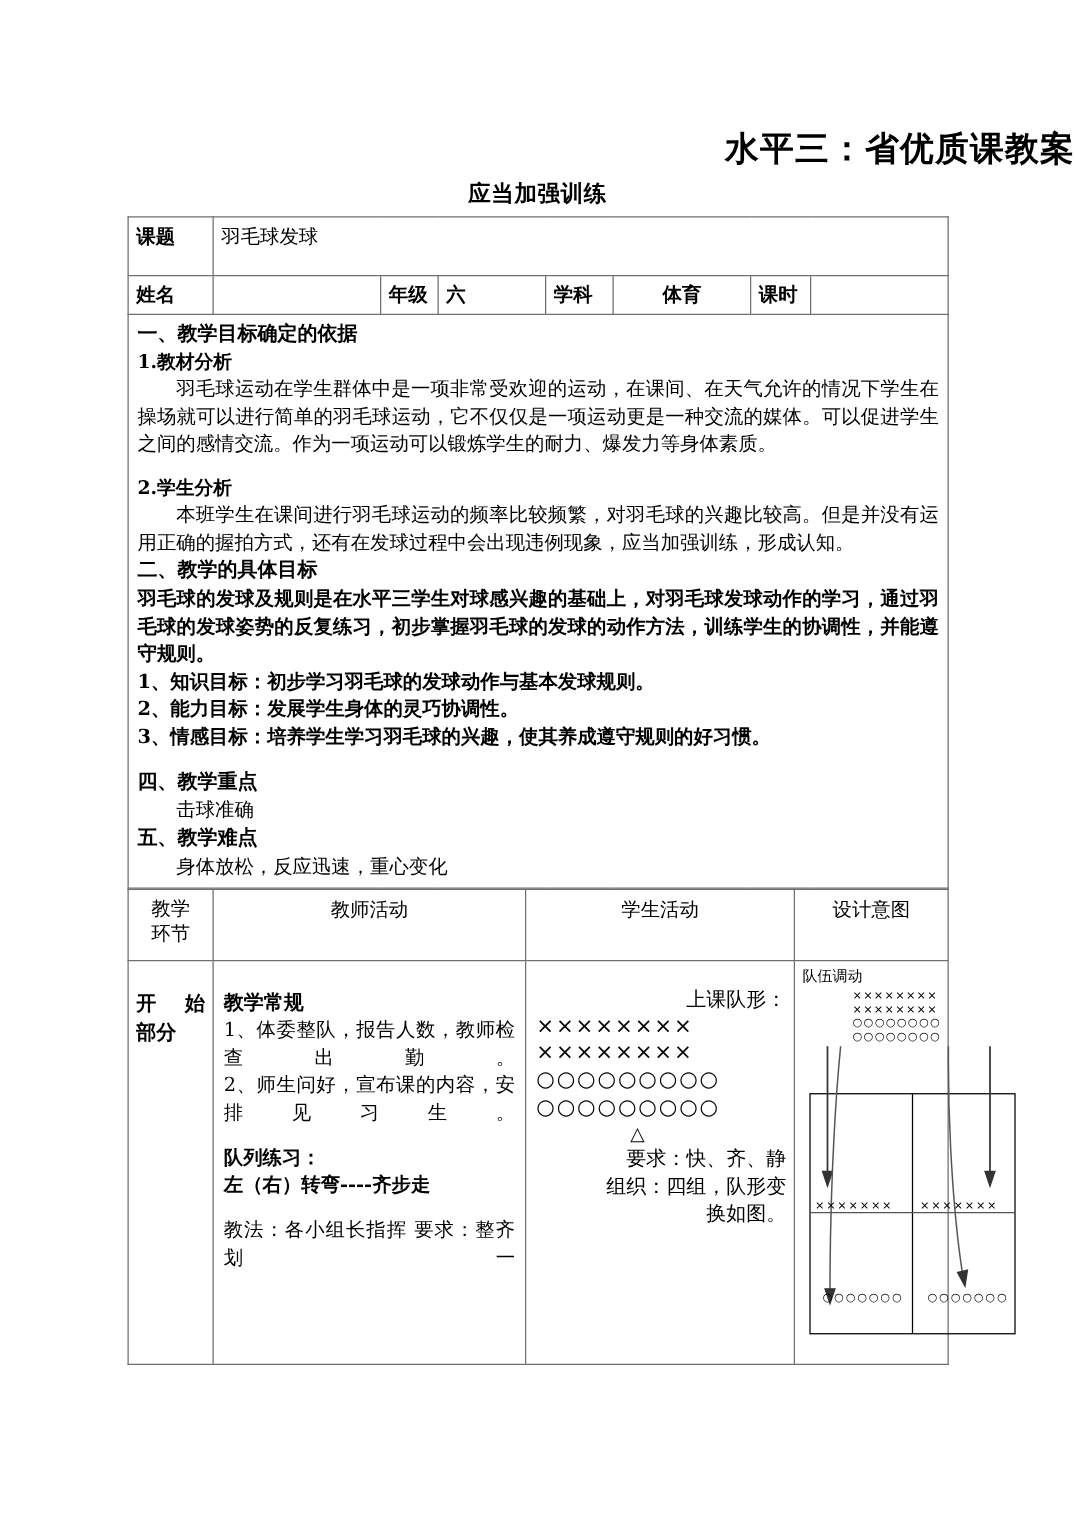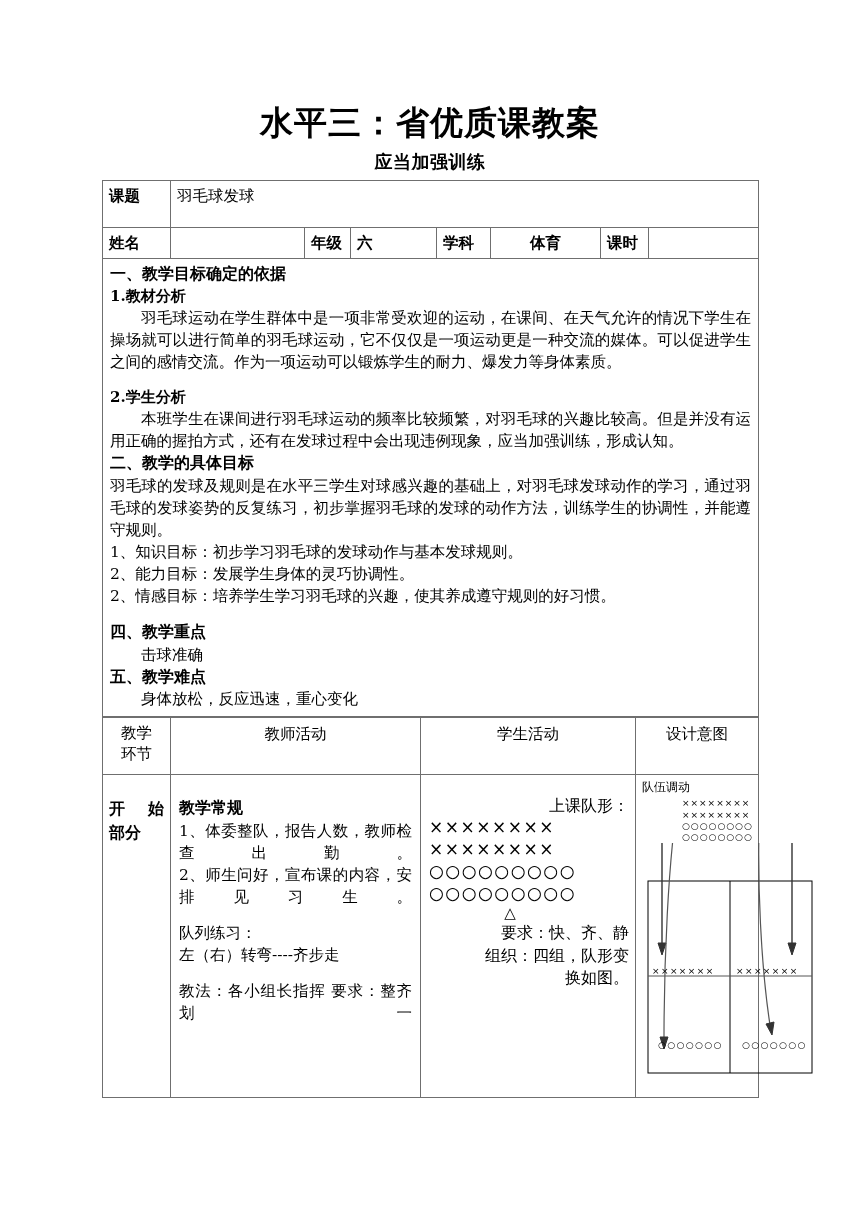--- a/index.html
+++ b/index.html
@@ -15,22 +15,22 @@
     position: relative;
     overflow: hidden;
   }
   .page {
     position: absolute;
     left: 0; top: 0;
     width: 860px;
     height: 1216px;
   }
   .title-main {
-    text-align: center;
-    font-size: 33px;
+    text-align: right;
+    font-size: 27px;
     font-weight: bold;
     letter-spacing: 1px;
     margin: 0;
     padding-top: 104px;
     line-height: 1.15;
     font-family: "DejaVu Serif", "Liberation Serif", serif;
   }
   .title-sub {
     text-align: center;
     font-size: 18px;
@@ -78,20 +78,21 @@
     margin: 0;
   }
   .para {
     margin: 0;
     text-indent: 2em;
     text-align: justify;
   }
   .plain {
     margin: 0;
     text-align: justify;
+    font-weight: bold;
   }
   .indent1 {
     margin: 0;
     text-indent: 2em;
   }
   .spacer {
     height: 14px;
   }
   .process-title {
     text-align: center;
@@ -221,21 +222,21 @@
         <p class="h-bold">一、教学目标确定的依据</p>
         <p class="h-bold-sm">1.教材分析</p>
         <p class="para">羽毛球运动在学生群体中是一项非常受欢迎的运动，在课间、在天气允许的情况下学生在操场就可以进行简单的羽毛球运动，它不仅仅是一项运动更是一种交流的媒体。可以促进学生之间的感情交流。作为一项运动可以锻炼学生的耐力、爆发力等身体素质。</p>
         <div class="spacer"></div>
         <p class="h-bold-sm">2.学生分析</p>
         <p class="para">本班学生在课间进行羽毛球运动的频率比较频繁，对羽毛球的兴趣比较高。但是并没有运用正确的握拍方式，还有在发球过程中会出现违例现象，应当加强训练，形成认知。</p>
         <p class="h-bold">二、教学的具体目标</p>
         <p class="plain">羽毛球的发球及规则是在水平三学生对球感兴趣的基础上，对羽毛球发球动作的学习，通过羽毛球的发球姿势的反复练习，初步掌握羽毛球的发球的动作方法，训练学生的协调性，并能遵守规则。</p>
         <p class="plain">1、知识目标：初步学习羽毛球的发球动作与基本发球规则。</p>
         <p class="plain">2、能力目标：发展学生身体的灵巧协调性。</p>
-        <p class="plain">2、情感目标：培养学生学习羽毛球的兴趣，使其养成遵守规则的好习惯。</p>
+        <p class="plain">3、情感目标：培养学生学习羽毛球的兴趣，使其养成遵守规则的好习惯。</p>
         <div class="spacer"></div>
         <p class="h-bold">四、教学重点</p>
         <p class="indent1">击球准确</p>
         <p class="h-bold">五、教学难点</p>
         <p class="indent1">身体放松，反应迅速，重心变化</p>
       </td>
     </tr>
 
   </tbody>
     </table>

